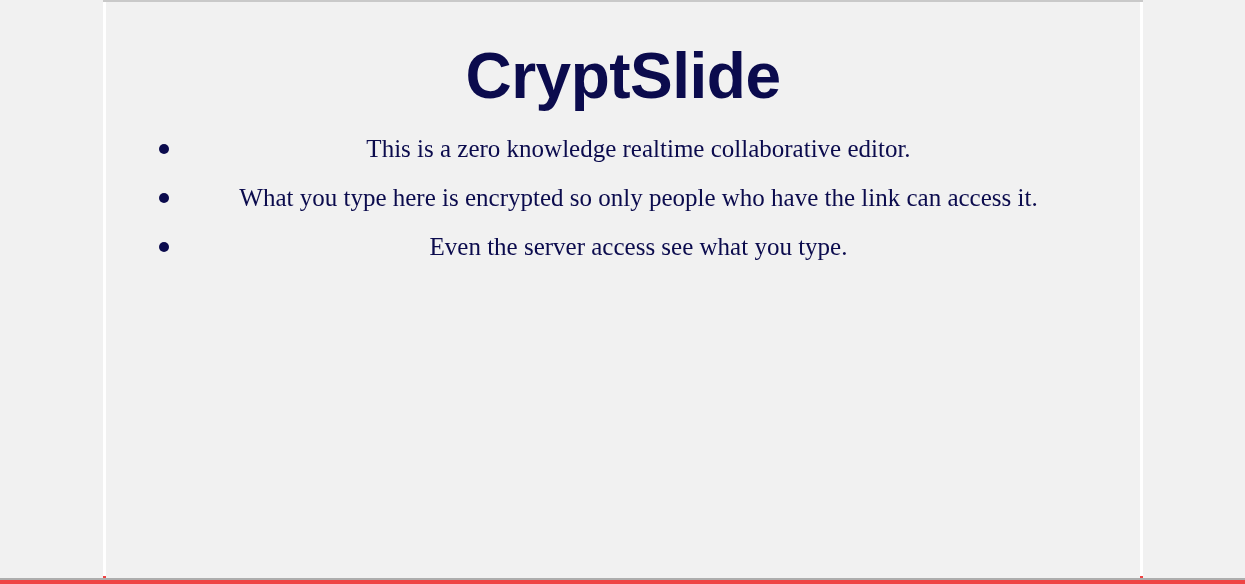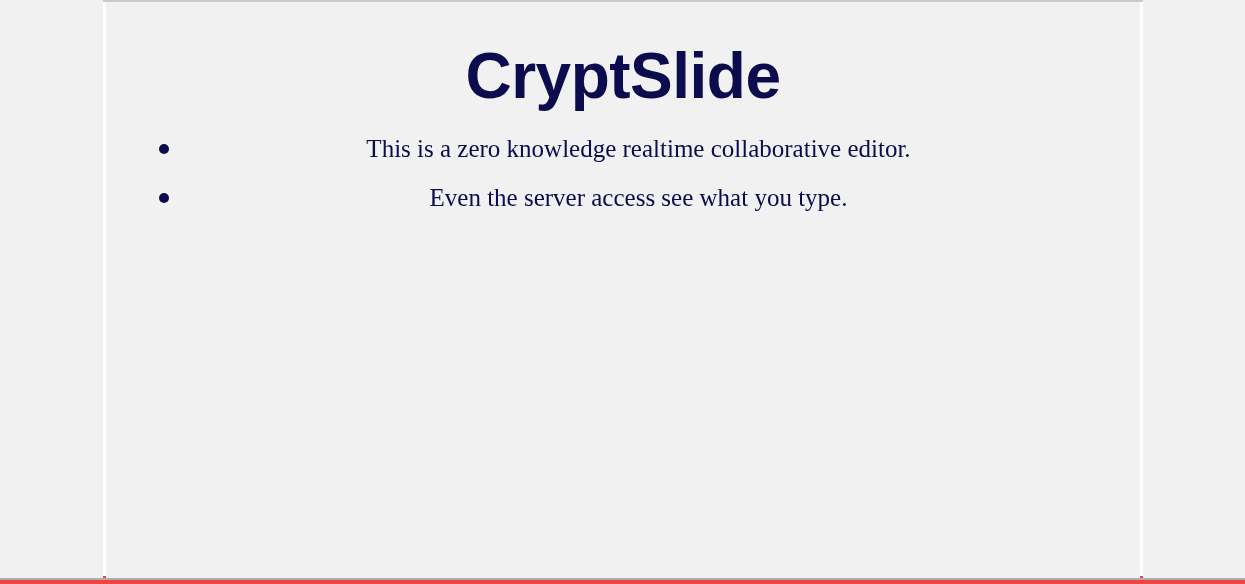--- a/index.html
+++ b/index.html
@@ -147,20 +147,24 @@
     <h1 class="slide-title">CryptSlide</h1>
 
     <div class="slide-body">
       <ul class="bullet-list">
 
         <li class="bullet-item">
           <span class="marker"></span>
           <span class="bullet-text">This is a zero knowledge realtime collaborative editor.</span>
         </li>
 
+        <li class="bullet-item">
+          <span class="marker"></span>
+          <span class="bullet-text">What you type here is encrypted so only people who have the link can access it.</span>
+        </li>
 
         <li class="bullet-item">
           <span class="marker"></span>
           <span class="bullet-text">Even the server access see what you type.</span>
         </li>
 
 
       </ul>
     </div>
 

